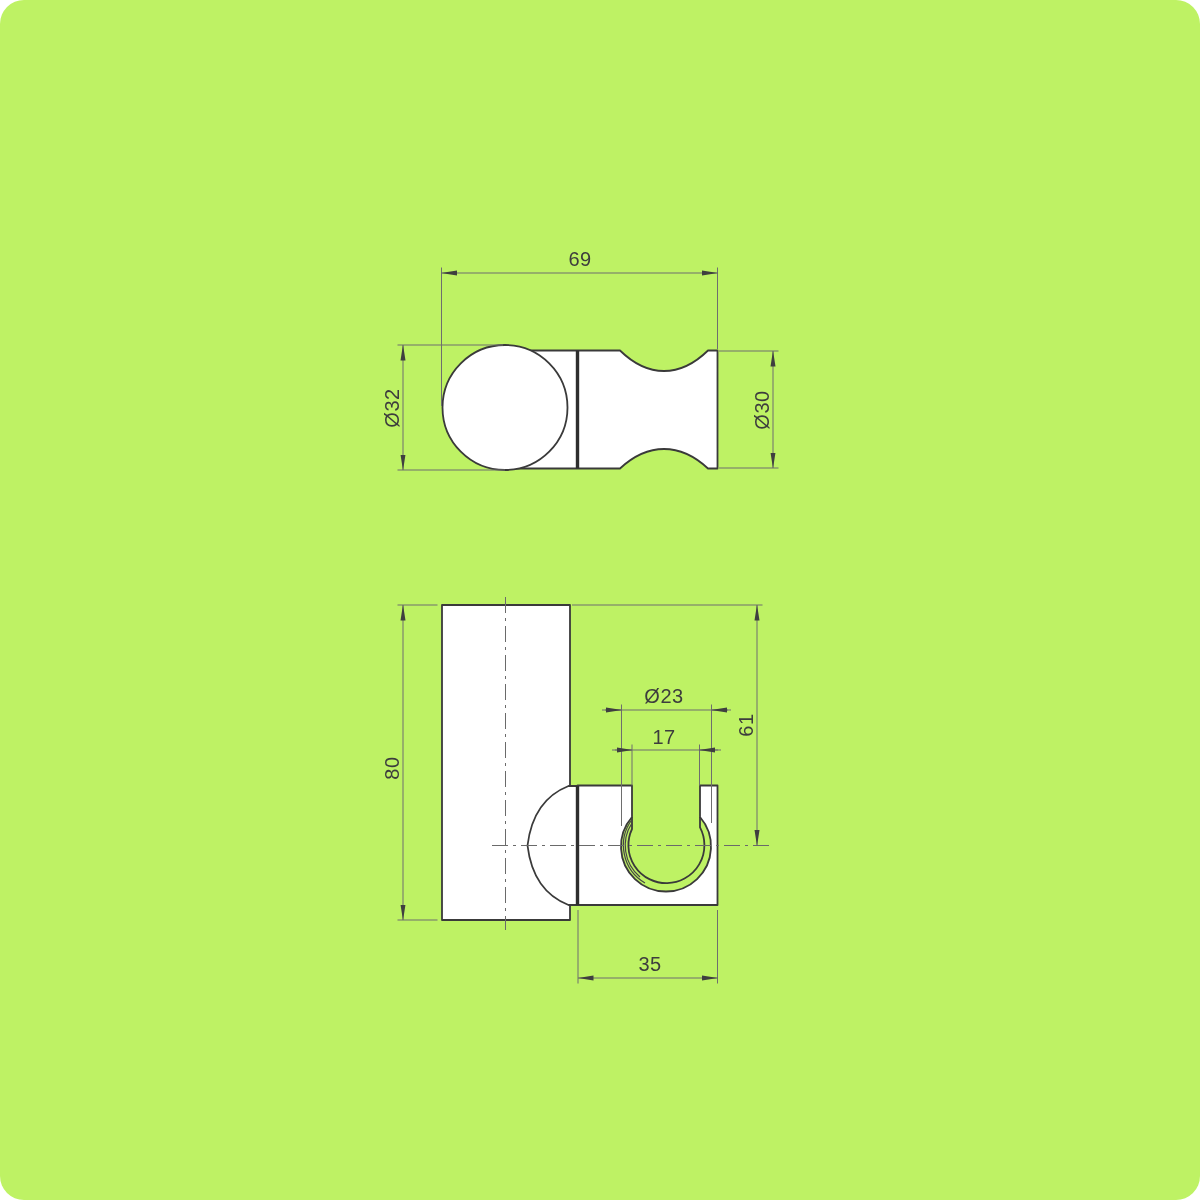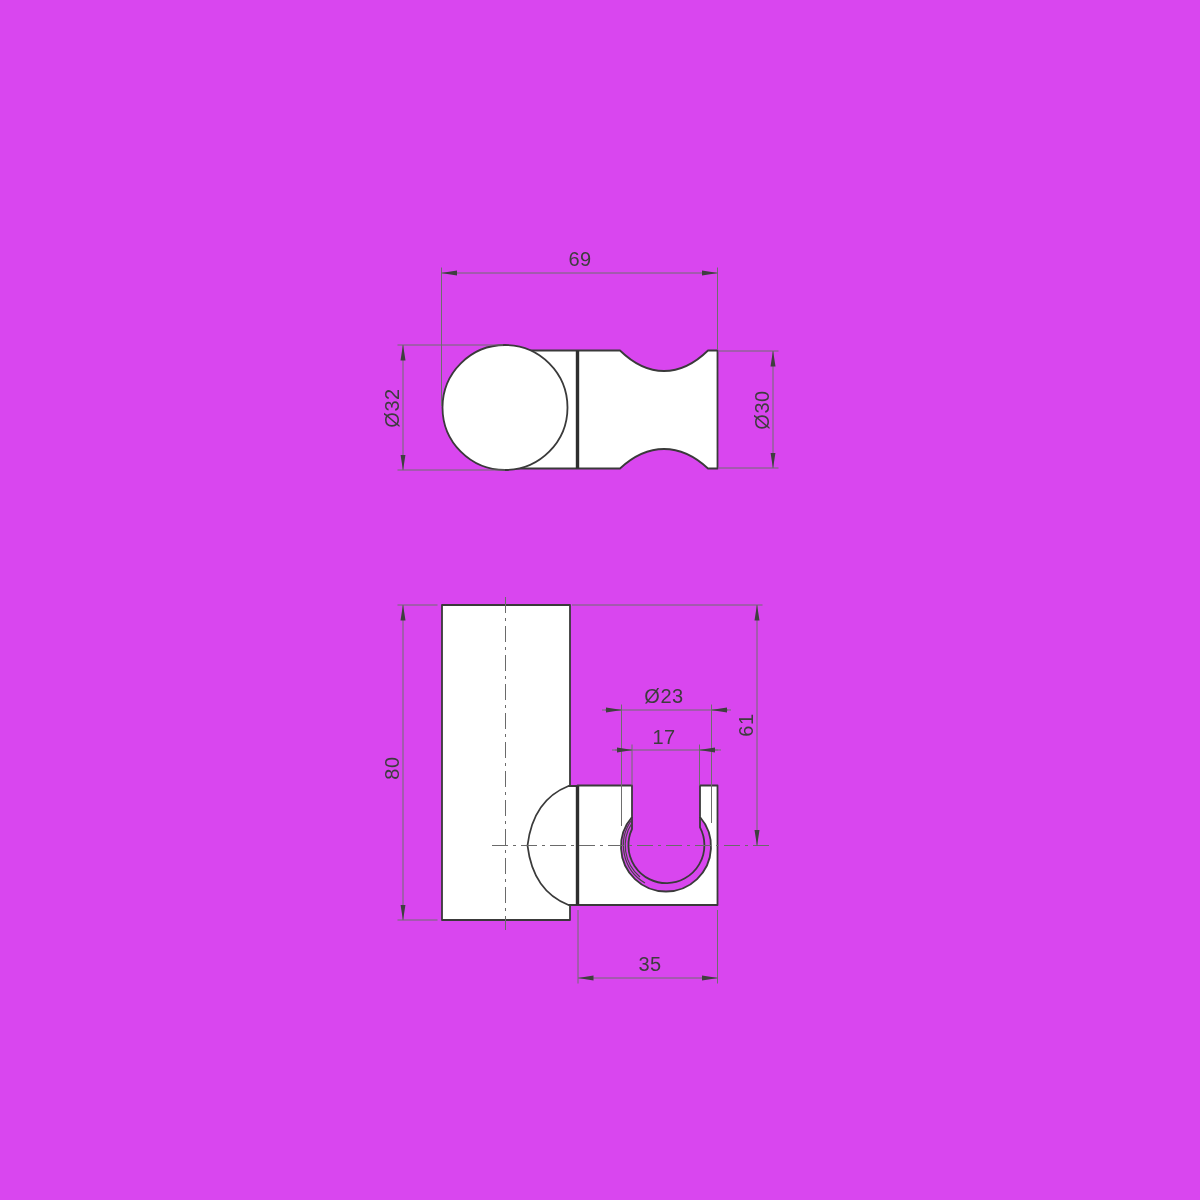--- a/index.html
+++ b/index.html
@@ -1,20 +1,21 @@
 <!DOCTYPE html>
 <html><head>
 <meta charset="utf-8">
 <style>
   html,body { margin:0; padding:0; background:#ffffff; }
   .canvas {
     position:relative;
     width:1200px; height:1200px;
-    background:#d946ef;
+    background:#bef264;
     font-family:"Liberation Sans", sans-serif;
+    border-radius:24px;
   }
   svg { display:block; }
   .obj      { fill:#ffffff; stroke:#3a3a3a; stroke-width:1.8; stroke-linejoin:round; }
   .obj-open { fill:none;    stroke:#3a3a3a; stroke-width:1.8; stroke-linejoin:round; }
   .obj-thin { fill:none;    stroke:#454545; stroke-width:1.2; }
   .thick    { fill:none;    stroke:#2e2e2e; stroke-width:3.4; }
   .dim      { fill:none;    stroke:#6e6e6e; stroke-width:1; }
   .cl       { fill:none;    stroke:#6a6a6a; stroke-width:1; stroke-dasharray:16 5 3 5; }
   .dim-text {
     font-family:"Liberation Sans", sans-serif;

